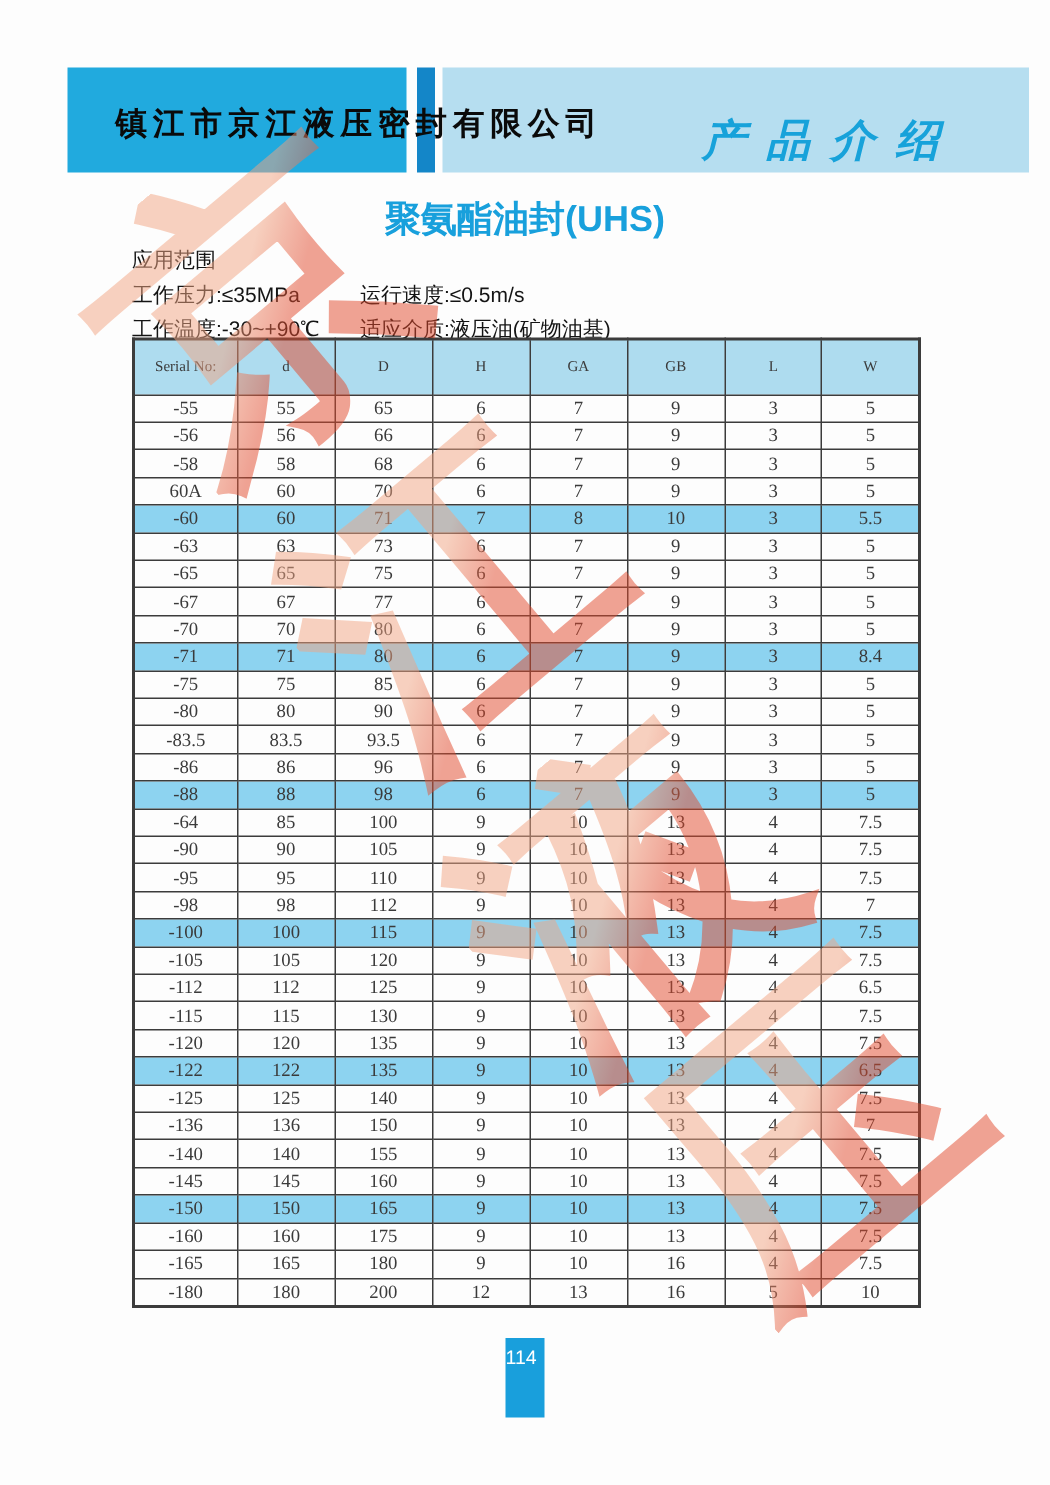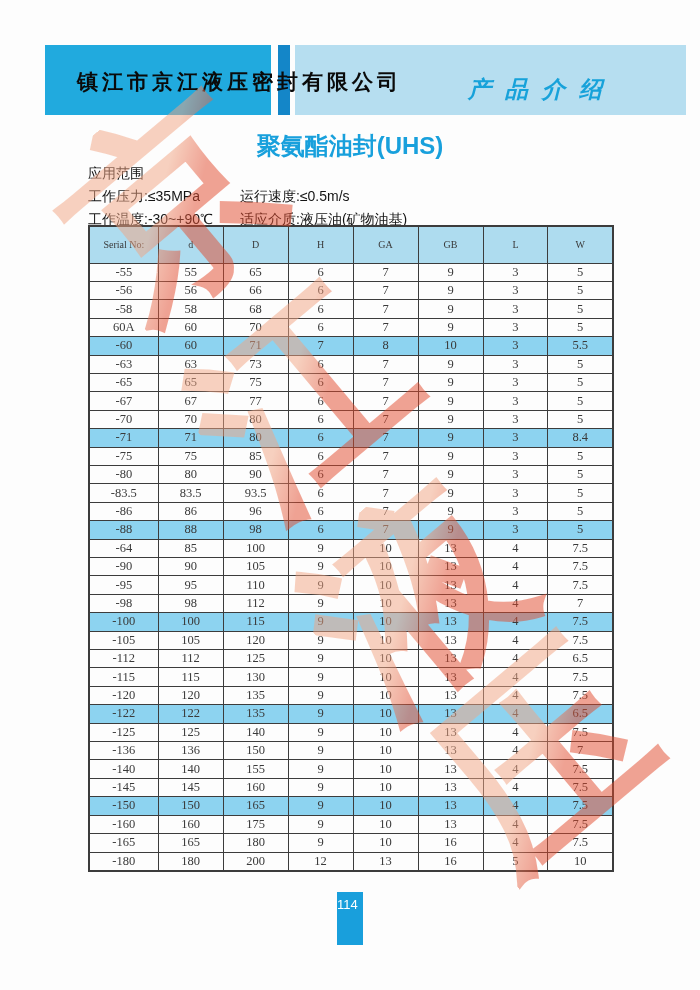--- a/index.html
+++ b/index.html
@@ -21,21 +21,21 @@
   }
   .company-name {
     position:absolute; left:77px; top:68px; width:330px;
     font-family:"Liberation Serif", serif;
     font-weight:bold; font-size:21px; letter-spacing:4px;
     color:#0a0a0a; white-space:nowrap; z-index:2;
   }
   .section-title {
     position:absolute; left:468px; top:74px;
     font-family:"Liberation Serif", serif;
-    font-weight:bold; font-style:italic; font-size:23px; letter-spacing:14px;
+    font-weight:bold; font-style:italic; font-size:29px; letter-spacing:14px;
     color:var(--section-title); white-space:nowrap; z-index:2;text-align:center;
   }
 
   
   .page-title {
     position:absolute; left:0; top:130px; width:700px; text-align:center;
     font-size:24px; font-weight:bold; color:var(--page-title);
   }
 
   

